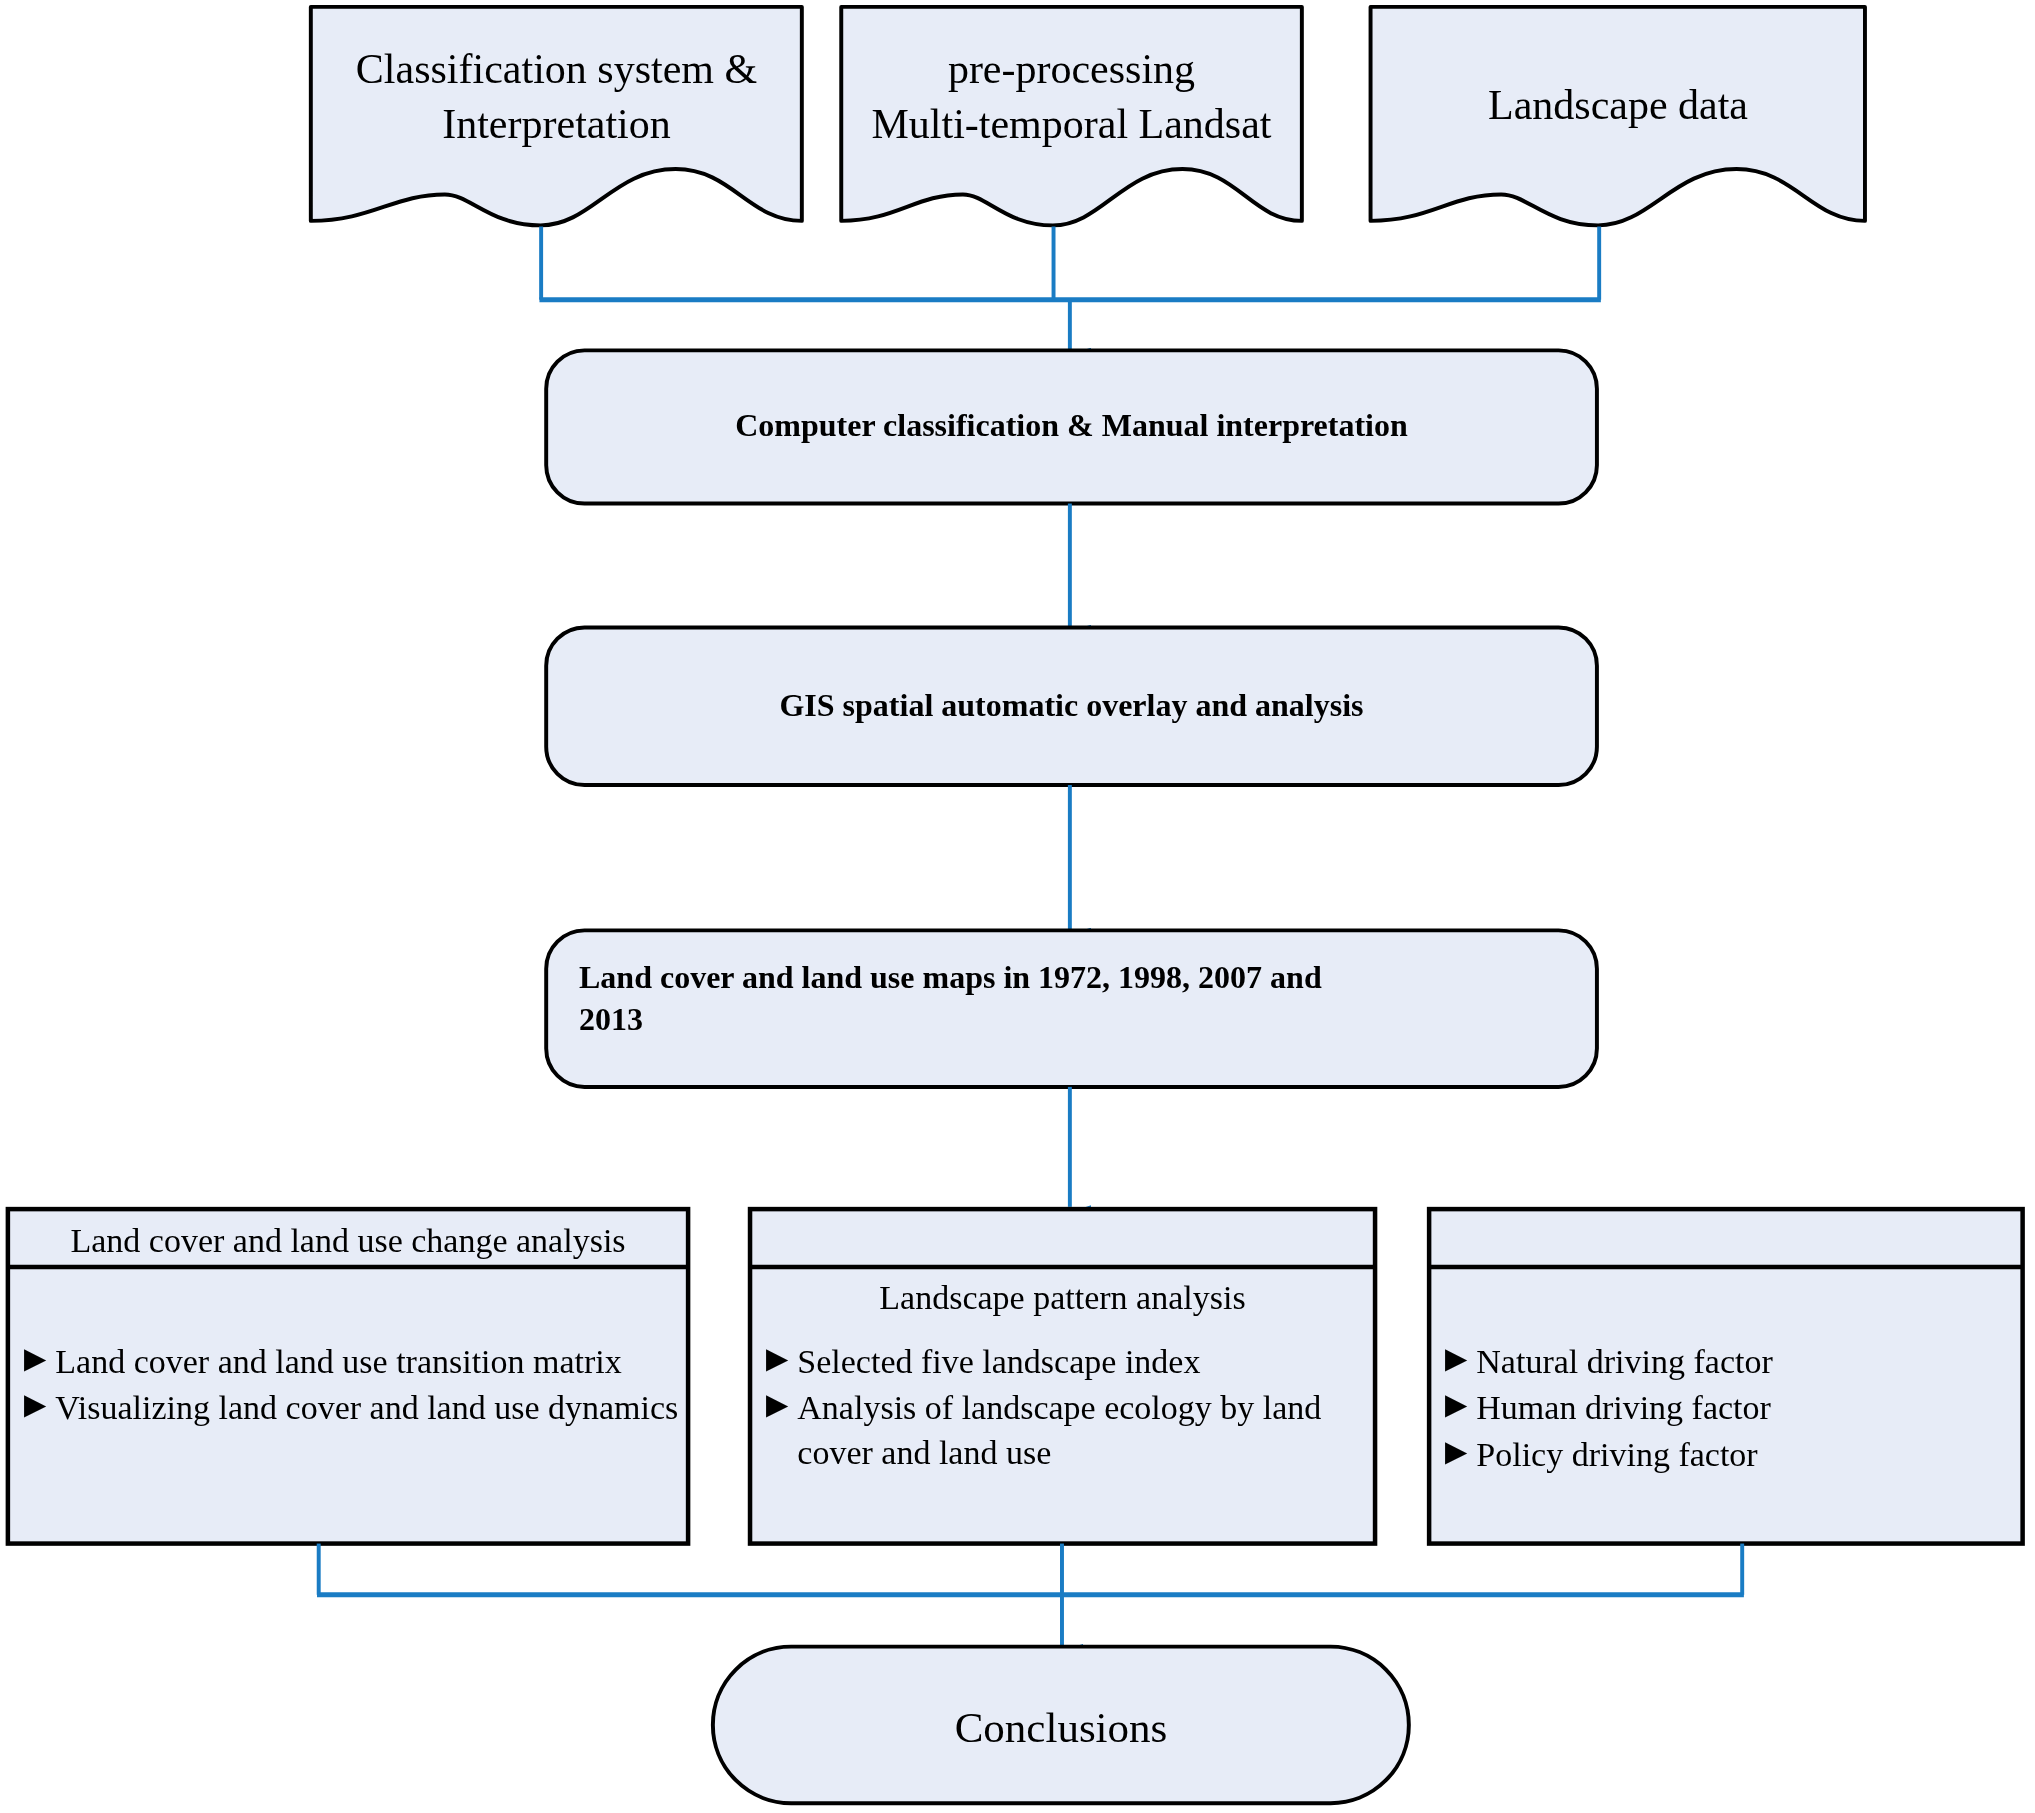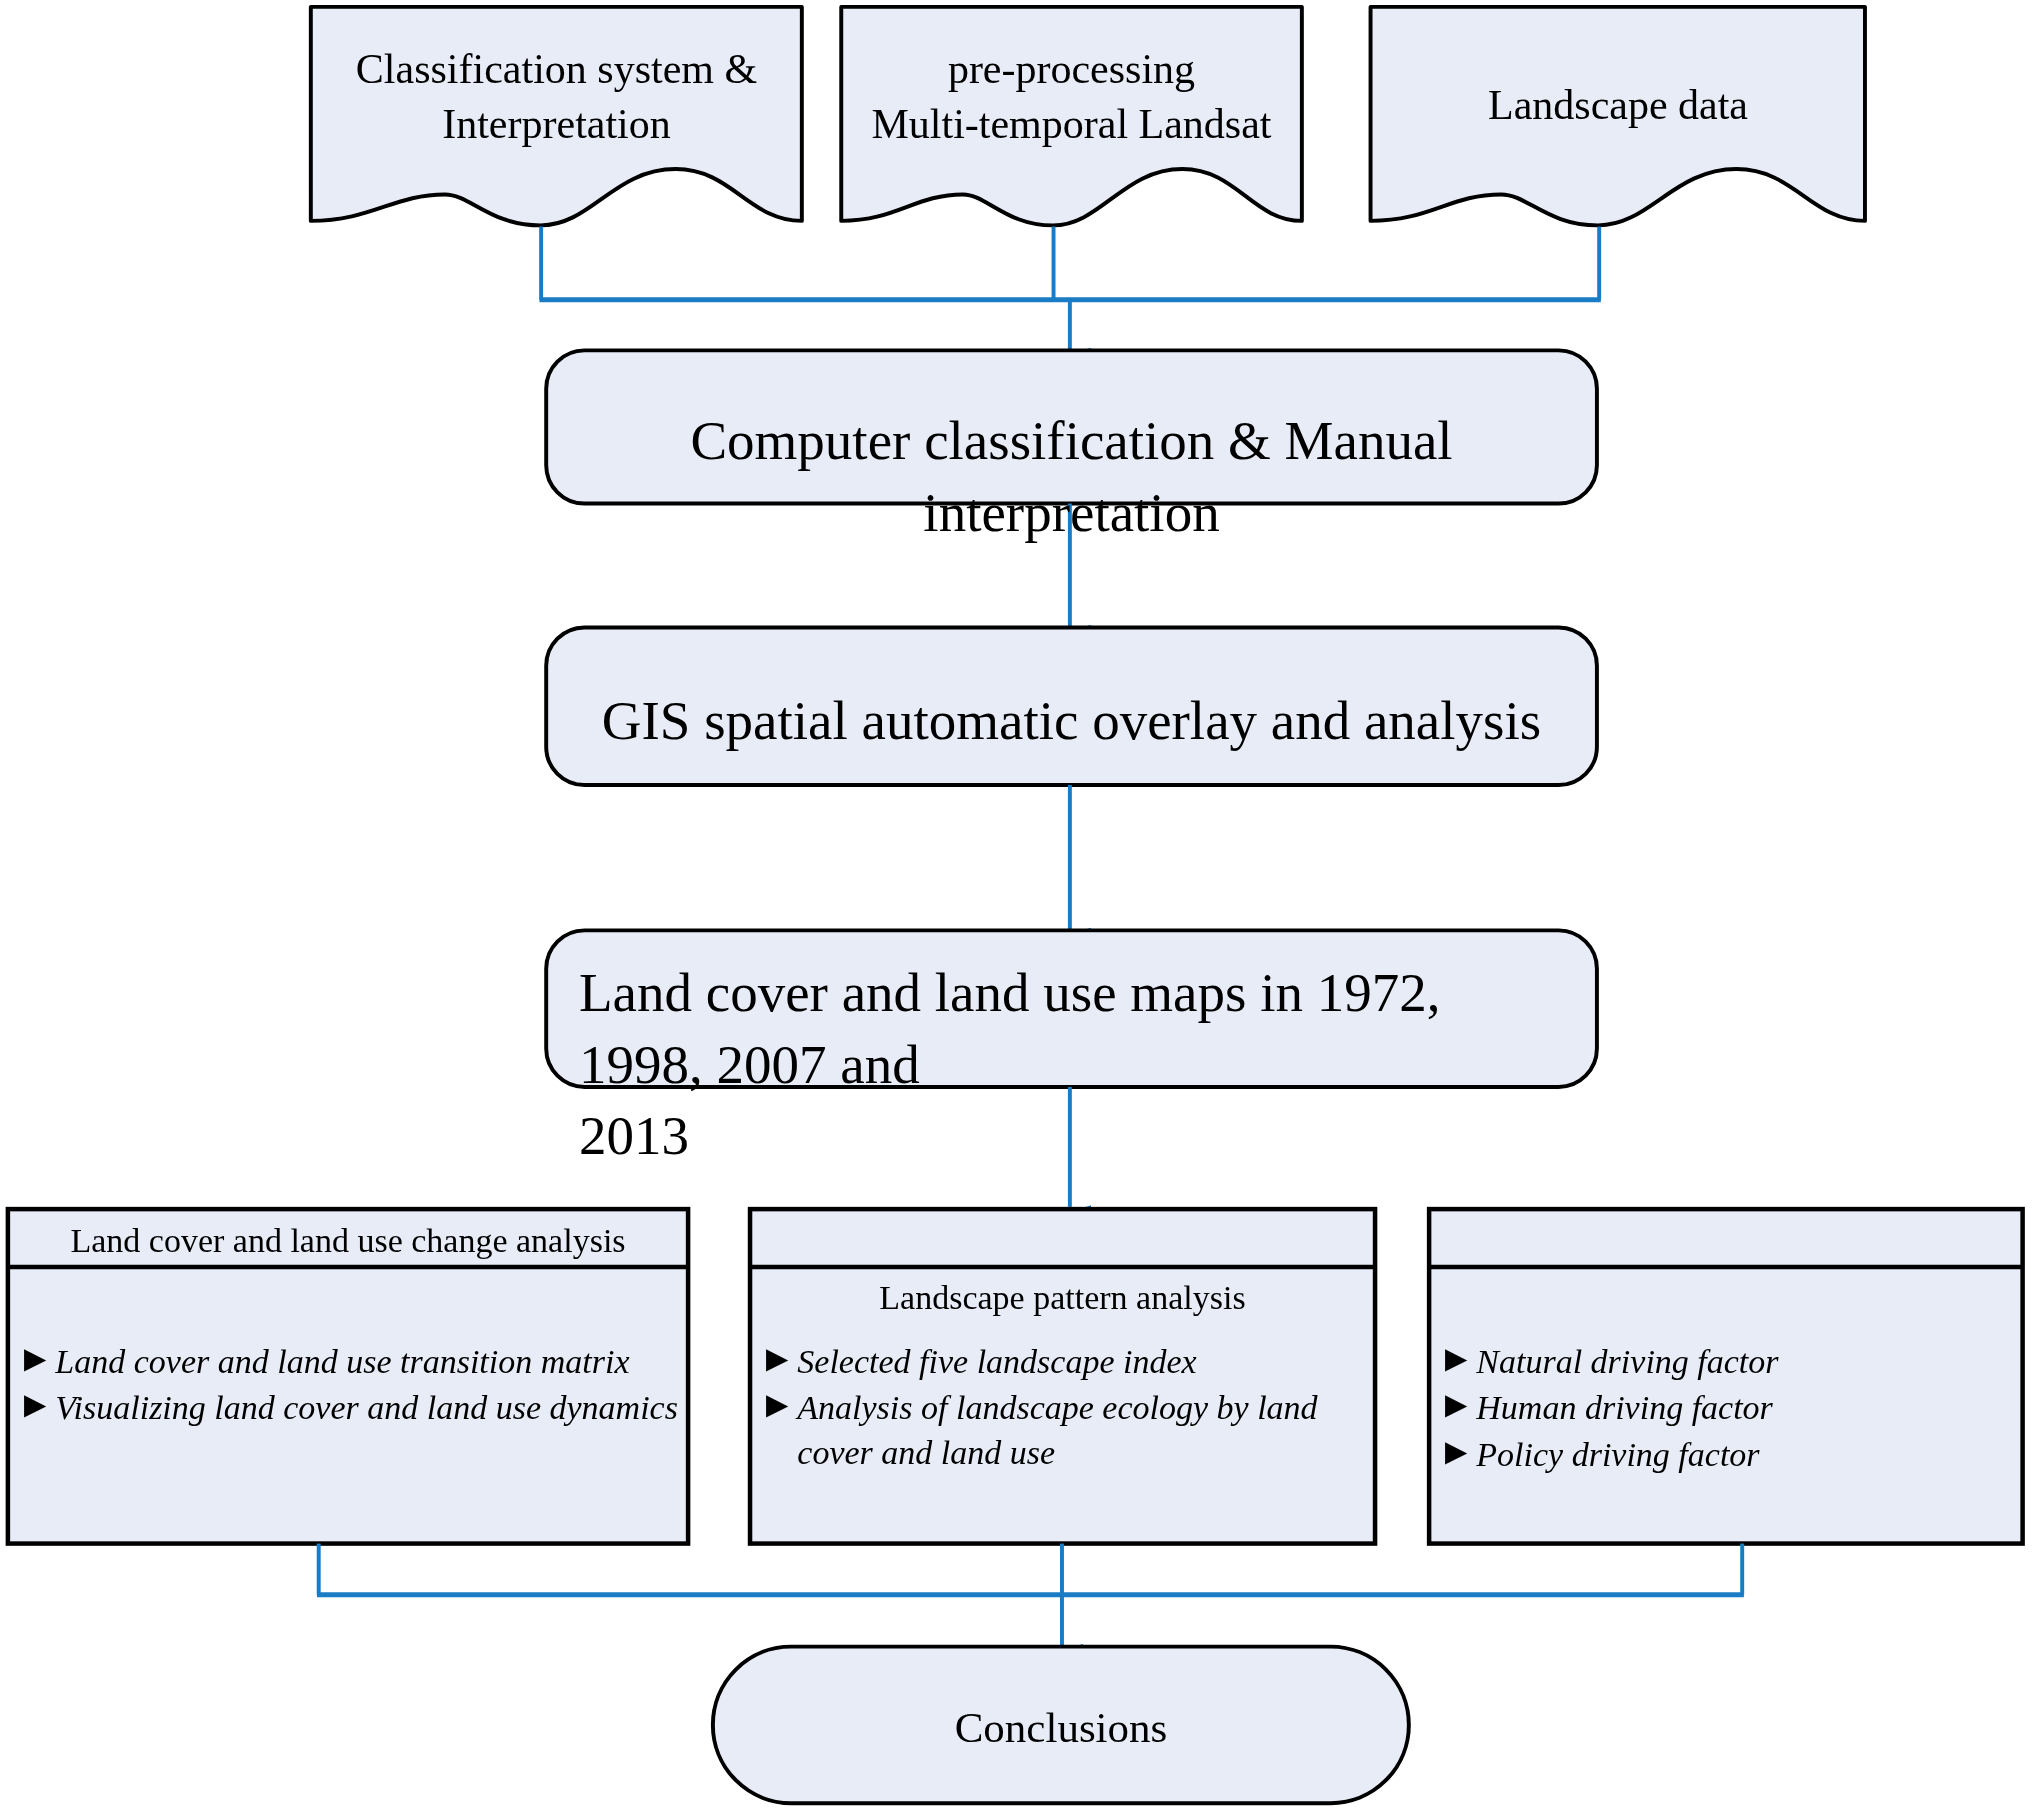--- a/index.html
+++ b/index.html
@@ -5,28 +5,28 @@
   html,body{margin:0;padding:0;background:#ffffff;}
   body{font-family:"Liberation Serif","DejaVu Serif",serif;}
   #stage{position:relative;width:2035px;height:1814px;background:#ffffff;overflow:hidden;border-radius:27px;}
 
   .svg-layer{position:absolute;left:0;top:0;width:2035px;height:1814px;}
 
   
   .txt{position:absolute;color:#000000;line-height:1.30;text-align:center;}
 
   .doc-txt{font-size:42px;}
-  .proc-txt{font-size:55px;}
+  .proc-txt{font-size:32px;font-weight:bold;}
   .panel-head{font-size:34px;text-align:center;}
   .concl-txt{font-size:43px;}
 
   .bullets{position:absolute;}
   .bullet-row{display:flex;align-items:flex-start;margin-bottom:2.3px;}
   .bullet-mark{flex:0 0 auto;font-size:29px;line-height:1.30;margin-right:9px;color:#000;}
-  .bullet-text{flex:1 1 auto;font-size:34px;line-height:1.30;color:#000;font-style:italic;}
+  .bullet-text{flex:1 1 auto;font-size:34px;line-height:1.30;color:#000;}
 </style>
 </head>
 <body>
 
 <div id="stage">
 
   <svg class="svg-layer" viewBox="0 0 3614 3221">
     <defs>
       <marker id="arrowhead" markerWidth="26" markerHeight="40" refX="3" refY="38" orient="auto" markerUnits="userSpaceOnUse">
         <path d="M0,0 L26,0 L13,40 Z" fill="#1a7cc4"></path>

